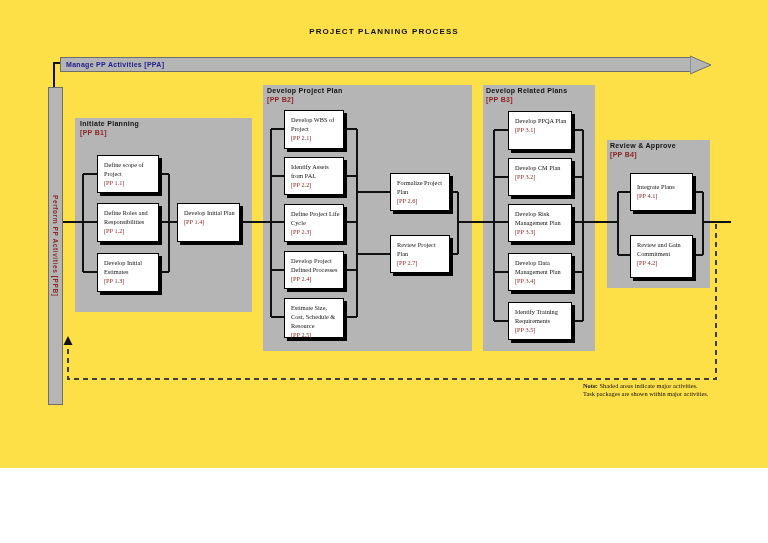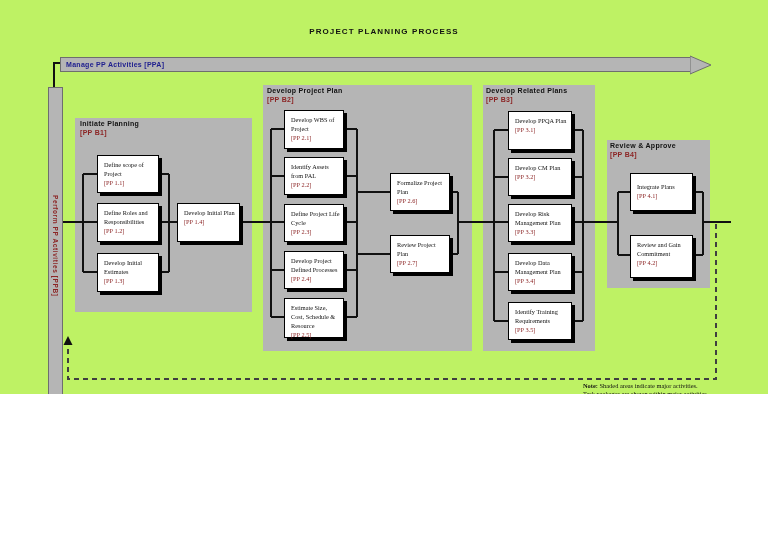--- a/index.html
+++ b/index.html
@@ -1,16 +1,16 @@
 <!DOCTYPE html>
 <html><head>
 <meta charset="utf-8">
 <style>
   html,body{margin:0;padding:0;background:#fff;}
-  .page{position:relative;width:768px;height:394px;background:#bef264;overflow:hidden;
+  .page{position:relative;width:768px;height:468px;background:#fde047;overflow:hidden;
         font-family:"Liberation Sans",sans-serif;}
   .title{position:absolute;left:0;top:27px;width:768px;text-align:center;
          font-size:8px;font-weight:bold;letter-spacing:1.1px;color:#111;}
   .shade{position:absolute;background:#b5b5b5;z-index:1;}
   .wires{position:absolute;left:0;top:0;z-index:2;}
   .mbar{position:absolute;left:60px;top:57px;width:633px;height:15px;background:#b5b5b5;
         border:1px solid #6e6e6e;box-sizing:border-box;z-index:3;display:flex;align-items:center;}
   .mbar span{font-size:7px;font-weight:bold;color:#20208f;letter-spacing:.3px;padding-left:5px;white-space:nowrap;}
   .mtip{position:absolute;right:-21px;top:-3px;}
   .pbar{position:absolute;left:48px;top:87px;width:15px;height:318px;background:#b5b5b5;

